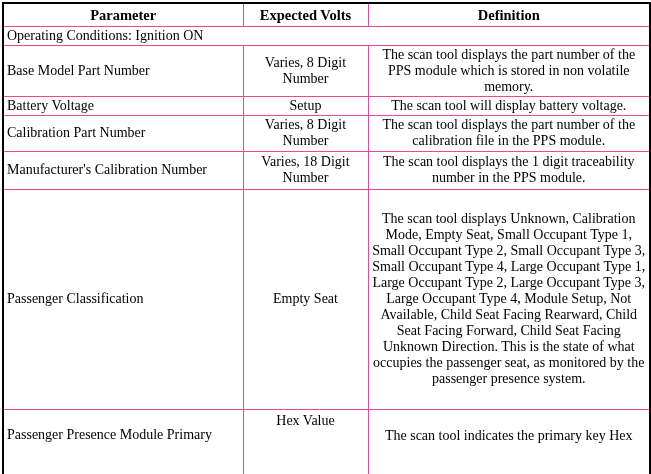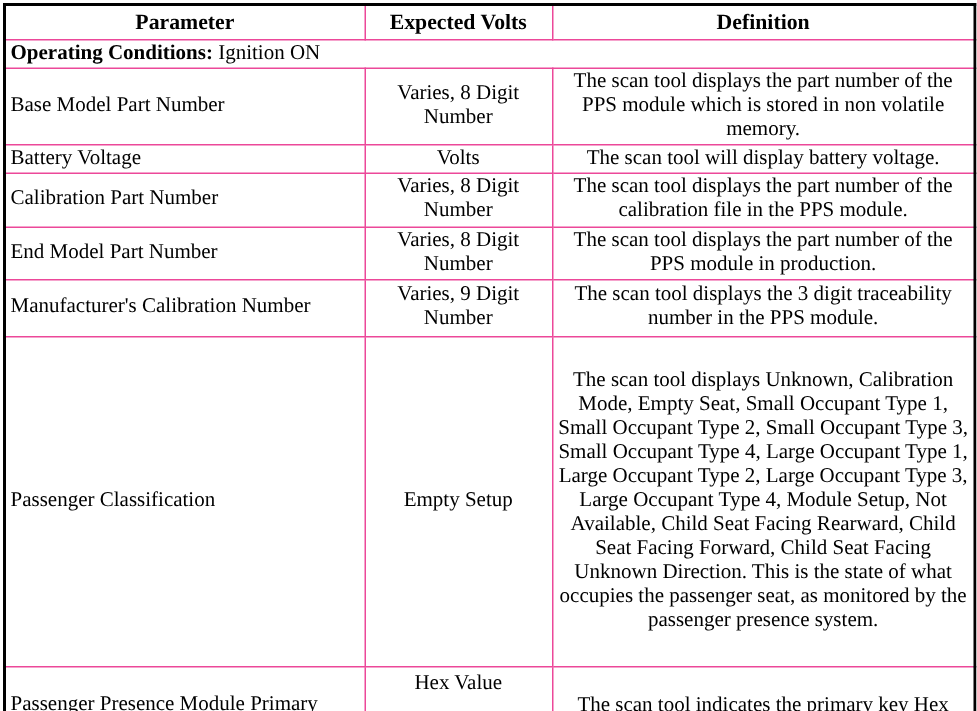--- a/index.html
+++ b/index.html
@@ -52,21 +52,21 @@
     vertical-align: middle;
   }
   td.cell-def {
     text-align: center;
     vertical-align: middle;
   }
   td.section-cell {
     text-align: left;
     vertical-align: middle;
   }
-  td.section-cell .sec-bold { font-weight: bold; }
+  td.section-cell .sec-bold { font-weight: normal; }
 
   tr.r-header    { height: 23px; }
   tr.r-section   { height: 17px; }
   tr.r-base      { height: 50px; }
   tr.r-battery   { height: 18px; margin-top: 10px; }
   tr.r-cal       { height: 36px; }
   tr.r-end       { height: 35px; }
   tr.r-mfr       { height: 38px; }
   tr.r-passclass { height: 220px; }
   tr.r-last      { height: 78px; }
@@ -100,45 +100,40 @@
       </tr>
 
       <tr class="r-base">
         <td class="cell-param">Base Model Part Number</td>
         <td class="cell-expected">Varies, 8 Digit Number</td>
         <td class="cell-def">The scan tool displays the part number of the PPS module which is stored in non volatile memory.</td>
       </tr>
 
       <tr class="r-battery">
         <td class="cell-param">Battery Voltage</td>
-        <td class="cell-expected">Volts</td>
+        <td class="cell-expected">Setup</td>
         <td class="cell-def">The scan tool will display battery voltage.</td>
       </tr>
 
       <tr class="r-cal">
         <td class="cell-param">Calibration Part Number</td>
         <td class="cell-expected">Varies, 8 Digit Number</td>
         <td class="cell-def">The scan tool displays the part number of the calibration file in the PPS module.</td>
       </tr>
 
-      <tr class="r-end">
-        <td class="cell-param">End Model Part Number</td>
-        <td class="cell-expected">Varies, 8 Digit Number</td>
-        <td class="cell-def">The scan tool displays the part number of the PPS module in production.</td>
-      </tr>
 
       <tr class="r-mfr">
         <td class="cell-param">Manufacturer's Calibration Number</td>
-        <td class="cell-expected">Varies, 9 Digit Number</td>
-        <td class="cell-def">The scan tool displays the 3 digit traceability number in the PPS module.</td>
+        <td class="cell-expected">Varies, 18 Digit Number</td>
+        <td class="cell-def">The scan tool displays the 1 digit traceability number in the PPS module.</td>
       </tr>
 
       <tr class="r-passclass">
         <td class="cell-param">Passenger Classification</td>
-        <td class="cell-expected">Empty Setup</td>
+        <td class="cell-expected">Empty Seat</td>
         <td class="cell-def">The scan tool displays Unknown, Calibration Mode, Empty Seat, Small Occupant Type 1, Small Occupant Type 2, Small Occupant Type 3, Small Occupant Type 4, Large Occupant Type 1, Large Occupant Type 2, Large Occupant Type 3, Large Occupant Type 4, Module Setup, Not Available, Child Seat Facing Rearward, Child Seat Facing Forward, Child Seat Facing Unknown Direction. This is the state of what occupies the passenger seat, as monitored by the passenger presence system.</td>
       </tr>
 
       <tr class="r-last">
         <td class="cell-param">Passenger Presence Module Primary</td>
         <td class="cell-expected">Hex Value</td>
         <td class="cell-def">The scan tool indicates the primary key Hex</td>
       </tr>
     </tbody>
   </table>

